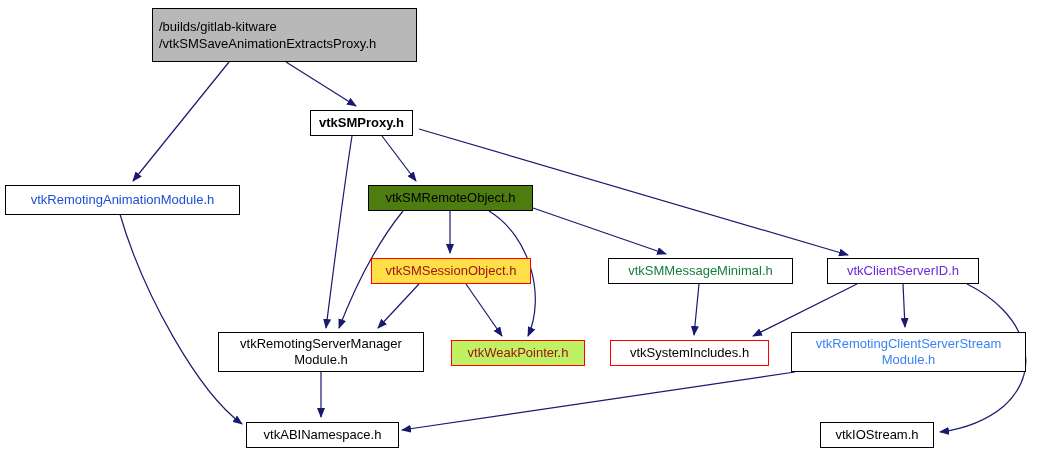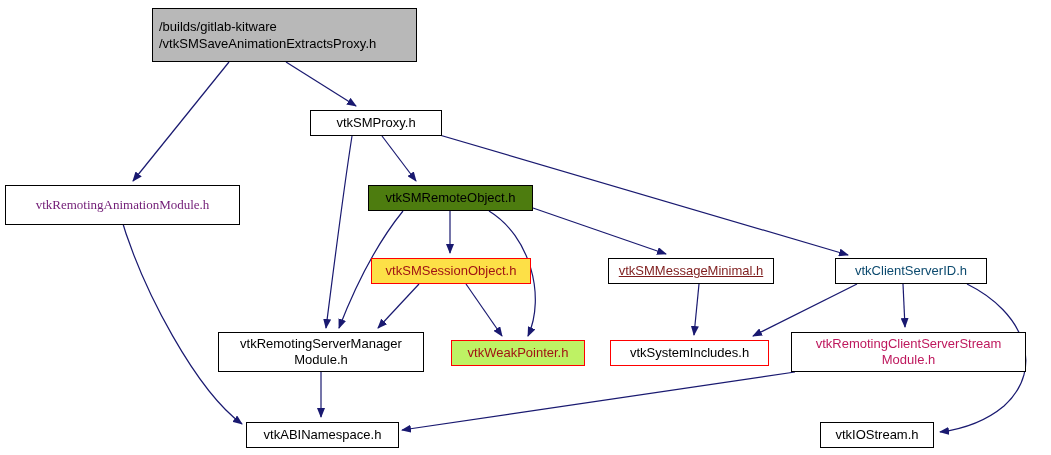--- a/index.html
+++ b/index.html
@@ -67,49 +67,49 @@
         <path d="M967,284 C1024,312 1046,368 1004,406 C986,421 964,429 940,432" fill="none" stroke="#191970" stroke-width="1.2" marker-end="url(#arrowhead)"></path>
         <path d="M321,372 L321,417" fill="none" stroke="#191970" stroke-width="1.2" marker-end="url(#arrowhead)"></path>
         <path d="M795,372 L402,430" fill="none" stroke="#191970" stroke-width="1.2" marker-end="url(#arrowhead)"></path>
       </g>
   </svg>
   <div id="nodes">
       <div class="node root" style="left: 152px; top: 8px; width: 265px; height: 54px; background: rgb(184, 184, 184); border-color: rgb(0, 0, 0); color: rgb(0, 0, 0);">
         <span class="line">/builds/gitlab-kitware</span>
         <span class="line">/vtkSMSaveAnimationExtractsProxy.h</span>
       </div>
-      <div class="node normal" style="left: 310px; top: 110px; width: 132px; height: 26px; background: rgb(255, 255, 255); border-color: rgb(0, 0, 0); color: rgb(0, 0, 0);">
+      <div class="node normal" style="left: 310px; top: 110px; width: 103px; height: 26px; background: rgb(255, 255, 255); border-color: rgb(0, 0, 0); color: rgb(0, 0, 0); font-weight: bold;">
         <span class="line">vtkSMProxy.h</span>
       </div>
-      <div class="node normal" style="left: 5px; top: 185px; width: 235px; height: 40px; background: rgb(255, 255, 255); border-color: rgb(0, 0, 0); color: #701a75; font-family: Liberation Serif, serif;">
+      <div class="node normal" style="left: 5px; top: 185px; width: 235px; height: 30px; background: rgb(255, 255, 255); border-color: rgb(0, 0, 0); color: #1d4ed8;">
         <span class="line">vtkRemotingAnimationModule.h</span>
       </div>
       <div class="node normal" style="left: 368px; top: 185px; width: 165px; height: 26px; background: #4d7c0f; border-color: rgb(0, 0, 0); color: rgb(0, 0, 0);">
         <span class="line">vtkSMRemoteObject.h</span>
       </div>
       <div class="node red" style="left: 371px; top: 258px; width: 160px; height: 26px; background: #fde047; border-color: rgb(255, 0, 0); color: rgb(160, 20, 20);">
         <span class="line">vtkSMSessionObject.h</span>
       </div>
-      <div class="node normal" style="left: 608px; top: 258px; width: 166px; height: 26px; background: rgb(255, 255, 255); border-color: rgb(0, 0, 0); color: #7f1d1d; text-decoration: underline;">
+      <div class="node normal" style="left: 608px; top: 258px; width: 185px; height: 26px; background: rgb(255, 255, 255); border-color: rgb(0, 0, 0); color: #15803d;">
         <span class="line">vtkSMMessageMinimal.h</span>
       </div>
-      <div class="node normal" style="left: 827px; top: 258px; width: 152px; height: 26px; background: rgb(255, 255, 255); border-color: rgb(0, 0, 0); color: #0c4a6e; margin-left: 8px;">
+      <div class="node normal" style="left: 827px; top: 258px; width: 152px; height: 26px; background: rgb(255, 255, 255); border-color: rgb(0, 0, 0); color: #6d28d9;">
         <span class="line">vtkClientServerID.h</span>
       </div>
       <div class="node normal" style="left: 218px; top: 332px; width: 206px; height: 40px; background: rgb(255, 255, 255); border-color: rgb(0, 0, 0); color: rgb(0, 0, 0);">
         <span class="line">vtkRemotingServerManager</span>
         <span class="line">Module.h</span>
       </div>
       <div class="node red" style="left: 451px; top: 340px; width: 134px; height: 26px; background: #bef264; border-color: rgb(255, 0, 0); color: rgb(160, 20, 20);">
         <span class="line">vtkWeakPointer.h</span>
       </div>
       <div class="node red" style="left: 610px; top: 340px; width: 159px; height: 26px; background: rgb(255, 255, 255); border-color: rgb(255, 0, 0); color: #000000;">
         <span class="line">vtkSystemIncludes.h</span>
       </div>
-      <div class="node normal" style="left: 791px; top: 332px; width: 235px; height: 40px; background: rgb(255, 255, 255); border-color: rgb(0, 0, 0); color: #be185d;">
+      <div class="node normal" style="left: 791px; top: 332px; width: 235px; height: 40px; background: rgb(255, 255, 255); border-color: rgb(0, 0, 0); color: #3b82f6;">
         <span class="line">vtkRemotingClientServerStream</span>
         <span class="line">Module.h</span>
       </div>
       <div class="node normal" style="left: 246px; top: 422px; width: 153px; height: 26px; background: rgb(255, 255, 255); border-color: rgb(0, 0, 0); color: rgb(0, 0, 0);">
         <span class="line">vtkABINamespace.h</span>
       </div>
       <div class="node normal" style="left: 820px; top: 422px; width: 114px; height: 26px; background: rgb(255, 255, 255); border-color: rgb(0, 0, 0); color: rgb(0, 0, 0);">
         <span class="line">vtkIOStream.h</span>
       </div>
     </div>

